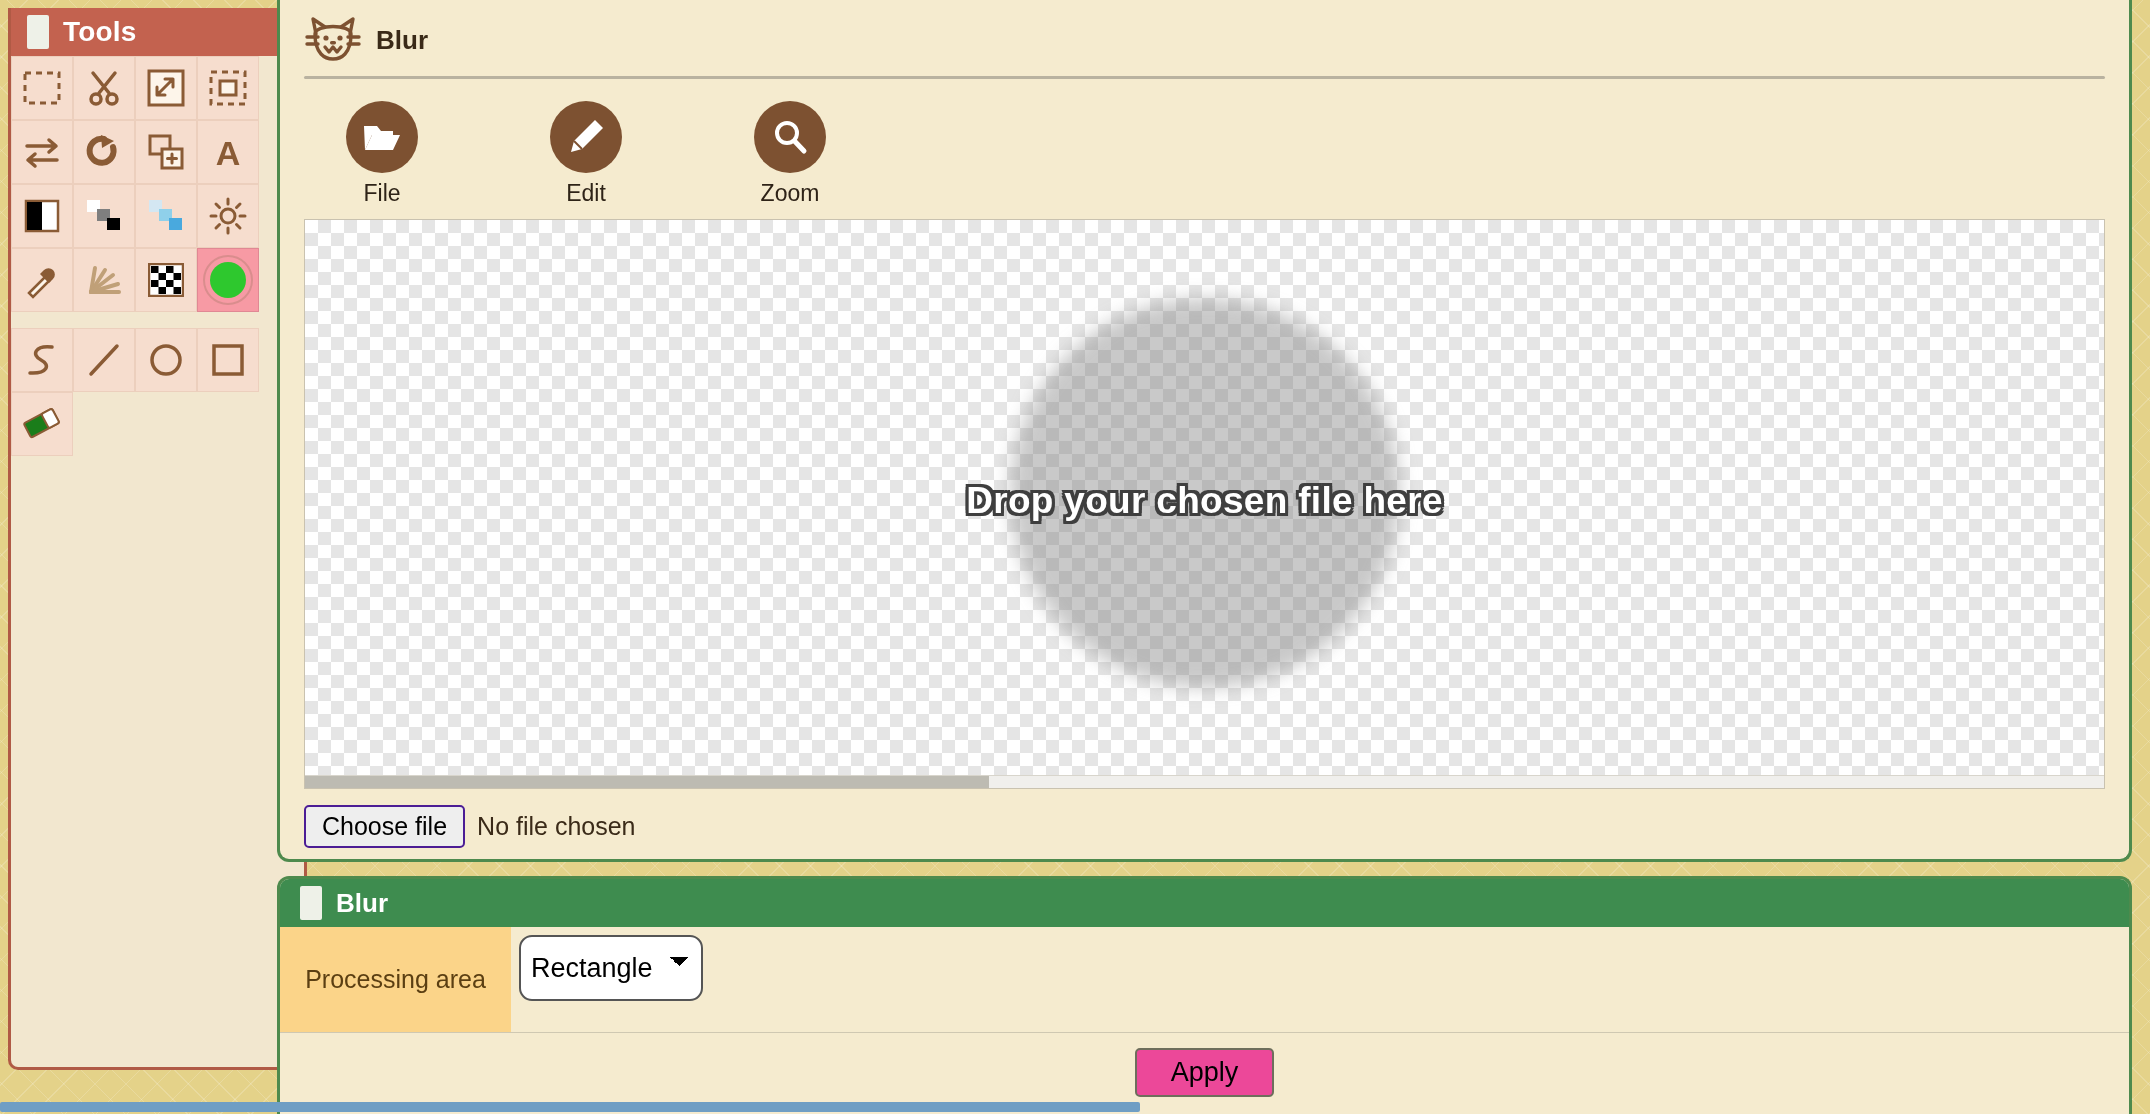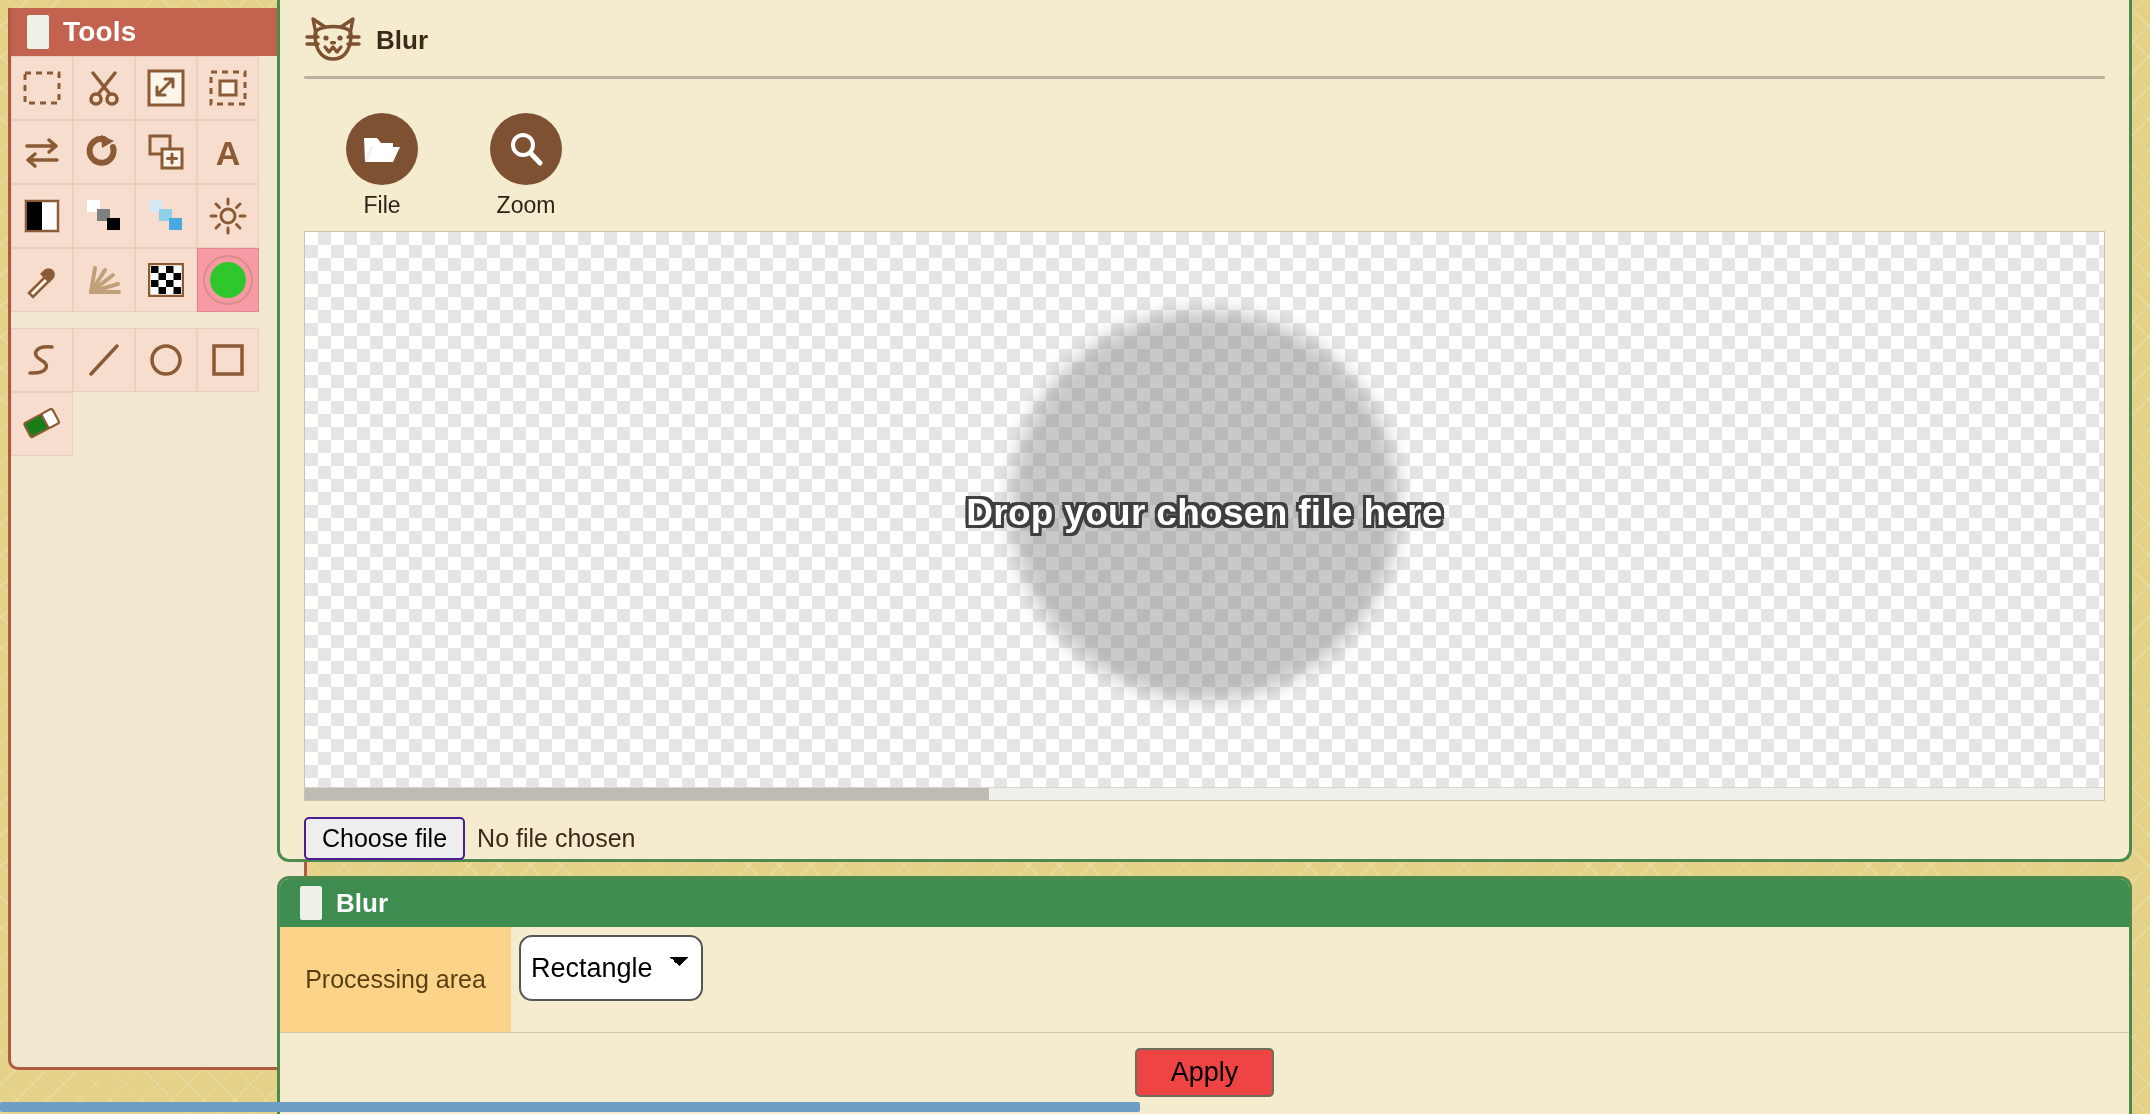--- a/index.html
+++ b/index.html
@@ -46,21 +46,21 @@
   #editor-panel{
     position:absolute;left:277px;top:0px;width:1855px;height:862px;
     background:#f5ebcf;
     border:3px solid #4e8a4d;border-top:none;border-radius:0 0 12px 12px;
     box-sizing:border-box;
   }
   #editor-titlebar{display:flex;align-items:center;gap:14px;padding:14px 24px 6px 24px;}
   #editor-title{font-size:26px;font-weight:bold;color:#3a2a18;}
   #editor-rule{height:3px;background:#b9b2a0;margin:4px 24px 0 24px;border-radius:2px;}
 
-  #toolbar{display:flex;gap:36px;padding:34px 0 0 48px;}
+  #toolbar{display:flex;gap:96px;padding:22px 0 0 48px;}
   .tb-item{display:flex;flex-direction:column;align-items:center;gap:7px;cursor:pointer;width:108px;}
   .tb-circle{
     width:72px;height:72px;border-radius:50%;background:#7d5131;
     display:flex;align-items:center;justify-content:center;
   }
   .tb-label{font-size:23px;color:#2e2317;}
 
   
   #canvas-wrap{
     margin:12px 24px 0 24px;height:570px;position:relative;
@@ -132,21 +132,21 @@
     background-image:
       linear-gradient(45deg,transparent 50%,#000 50%),
       linear-gradient(135deg,#000 50%,transparent 50%);
     background-position:calc(100% - 22px) 20px, calc(100% - 13px) 20px;
     background-size:9px 9px,9px 9px;background-repeat:no-repeat;
     padding-right:48px;
   }
   #apply-row{display:flex;justify-content:center;align-items:center;height:78px;}
   #apply-btn{
     font-family:"Liberation Sans", sans-serif;font-size:27px;color:#000;
-    background:#ef4444;border:2px solid #6e6e5c;border-radius:5px;
+    background:#ec4899;border:2px solid #6e6e5c;border-radius:5px;
     padding:7px 34px;cursor:pointer;
   }
 
   
   #page-hscroll{position:absolute;left:0;bottom:0;height:12px;width:100%;background:transparent;}
   #page-hscroll-thumb{height:10px;width:53%;background:#6f9ec4;border-radius:2px;}
 </style>
 </head>
 <body>
 
@@ -378,20 +378,29 @@
         <svg width="40" height="34" viewBox="0 0 40 34">
           <path d="M2 6 h13 l4 5 h12 v4 H10 L3 30 Z" fill="#ffffff"></path>
           <path d="M10 15 h28 l-7 15 H3 Z" fill="#ffffff"></path>
         </svg>
       </div>
       <div class="tb-label">File</div>
     </div>
     <div class="tb-item">
       <div class="tb-circle">
         <svg width="38" height="38" viewBox="0 0 38 38">
+          <path d="M28 2 L36 10 L15 31 L4 34 L7 23 Z" fill="#ffffff"></path>
+          <path d="M7 23 L15 31" stroke="#7d5131" stroke-width="2"></path>
+        </svg>
+      </div>
+      <div class="tb-label">Edit</div>
+    </div>
+    <div class="tb-item">
+      <div class="tb-circle">
+        <svg width="38" height="38" viewBox="0 0 38 38">
           <circle cx="16" cy="15" r="10" fill="none" stroke="#ffffff" stroke-width="4"></circle>
           <path d="M23.5 23 L33 33" stroke="#ffffff" stroke-width="5" stroke-linecap="round"></path>
         </svg>
       </div>
       <div class="tb-label">Zoom</div>
     </div>
   </div>
 
   <div id="canvas-wrap">
     <div id="canvas-checks"></div>

